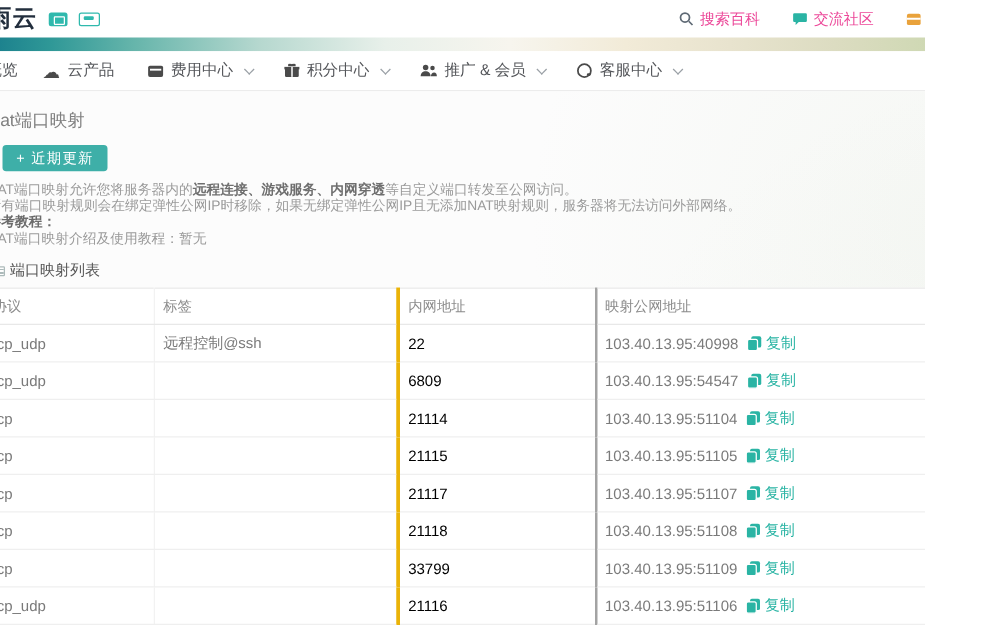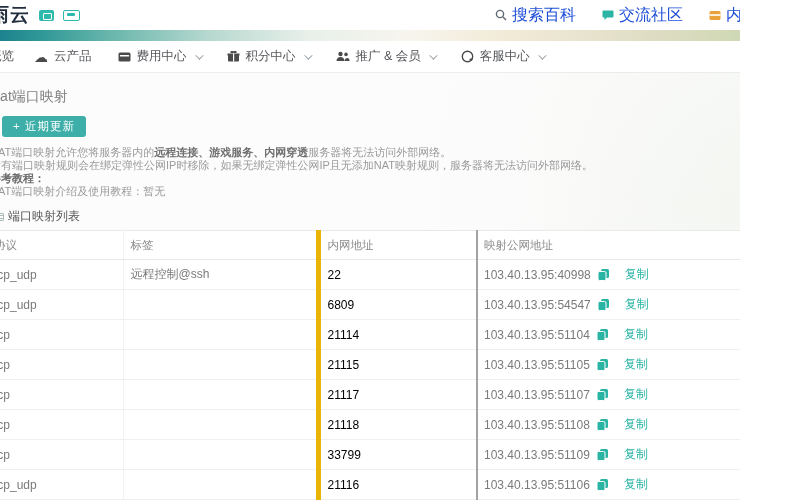--- a/index.html
+++ b/index.html
@@ -11,21 +11,21 @@
   
   .topbar { height:30px; display:flex; align-items:center; background:#fff; padding-right:28px; }
   .logo { display:flex; align-items:center; margin-left:8px; }
   .logo-text { font-size:19px; font-weight:bold; color:#222e3d; letter-spacing:1px; }
   .logo-badge { display:inline-block; border-radius:2px; margin-left:9px; position:relative; }
   .badge-a { width:15px; height:11px; background:#2fb9ad; }
   .badge-a::after { content:""; position:absolute; left:4px; top:3px; width:7px; height:5px; border:1.5px solid #fff; border-radius:1px; }
   .badge-b { width:17px; height:11px; background:#fff; border:1.5px solid #2fb9ad; }
   .badge-b::after { content:""; position:absolute; left:3px; top:2.5px; width:8px; height:3px; background:#2fb9ad; border-radius:1px; }
   .topbar-right { margin-left:auto; display:flex; align-items:center; gap:26px; }
-  .top-link { display:flex; align-items:center; gap:5px; font-size:16px; color:#1d4ed8; cursor:pointer; }
+  .top-link { display:flex; align-items:center; gap:5px; font-size:12px; color:#ec4899; cursor:pointer; }
 
   
   .banner { height:11px; width:100%;
     background:linear-gradient(90deg,#15798a 0%,#2f9897 7%,#66b5ab 15%,#b6d8cf 27%,#e8f0ea 39%,#f7f5ee 51%,#f2ebd8 62%,#e8e3ce 72%,#dcdcc1 82%,#cdd8b2 92%,#c2d2a6 100%); }
 
   
   .nav { height:32px; display:flex; align-items:center; background:#fff; border-bottom:1px solid #ececec; }
   .nav-item { display:flex; align-items:center; gap:6px; font-size:12.5px; color:#54565a; margin-right:26px; cursor:pointer; white-space:nowrap; }
   .nav-item:first-child { margin-left:7px; margin-right:20px; }
   .nav-cloud { font-size:14px; color:#4a4a4a; line-height:1; }
@@ -45,26 +45,26 @@
   .section-head { display:flex; align-items:center; margin:10px 0 0 14px; font-size:12px; color:#555; gap:4px; }
   .list-icon { width:8px; height:8px; border:1px solid #9aa; border-radius:1px;
     background:repeating-linear-gradient(180deg,#fff 0 1px,#9aa 1px 2px,#fff 2px 3px); opacity:.8; }
 
   
   table { width:100%; border-collapse:collapse; table-layout:fixed; margin-top:5px; background:#fff; border-top:1px solid #e9e9e9; }
   col.c1{width:141px;} col.c2{width:195px;} col.c3{width:159px;}
   th { height:29px; font-weight:normal; font-size:11.5px; color:#8c8c8c; text-align:left; border-bottom:1px solid #e8e8e8; }
   td { height:30px; font-size:12px; color:#7a7a7a; border-bottom:1px solid #efefef; overflow:hidden; white-space:nowrap; }
   th.c1,td.c1 { padding-left:12px; border-right:1px solid #f2f2f2; }
-  th.c2,td.c2 { padding-left:7px; border-right:5px solid #eab308;margin-top:24px; }
+  th.c2,td.c2 { padding-left:7px; border-right:3px solid #eab308;margin-top:24px; }
   th.c3,td.c3 { padding-left:7px; border-right:2px solid #a3a3a3; }
   th.c4,td.c4 { padding-left:6px; }
   td.c3 { color:#000000; }
   .pub-cell { display:flex; align-items:center; gap:6px; }
-  .copy-link { display:inline-flex; align-items:center; gap:15px; color:#2ab4a4; font-size:12px; cursor:pointer; }
+  .copy-link { display:inline-flex; align-items:center; gap:3px; color:#2ab4a4; font-size:12px; cursor:pointer; }
 
   svg { display:block; }
 </style>
 </head>
 <body>
 
 <div id="viewport">
 <div id="page">
 
   <div class="topbar">
@@ -160,21 +160,21 @@
     </span>
   </div>
 
   <div class="content">
 
     <div class="page-title">Nat端口映射</div>
 
     <button class="btn-new">+ 近期更新</button>
 
     <div class="intro">
-      <div><span>NAT端口映射允许您将服务器内的</span><b>远程连接、游戏服务、内网穿透</b><span>服务器将无法访问外部网络。</span></div>
+      <div><span>NAT端口映射允许您将服务器内的</span><b>远程连接、游戏服务、内网穿透</b><span>等自定义端口转发至公网访问。</span></div>
       <div>所有端口映射规则会在绑定弹性公网IP时移除，如果无绑定弹性公网IP且无添加NAT映射规则，服务器将无法访问外部网络。</div>
       <div class="bold-label">参考教程：</div>
       <div>NAT端口映射介绍及使用教程：暂无</div>
     </div>
 
     <div class="section-head">
       <span class="list-icon"></span>
       <span>端口映射列表</span>
     </div>
 

